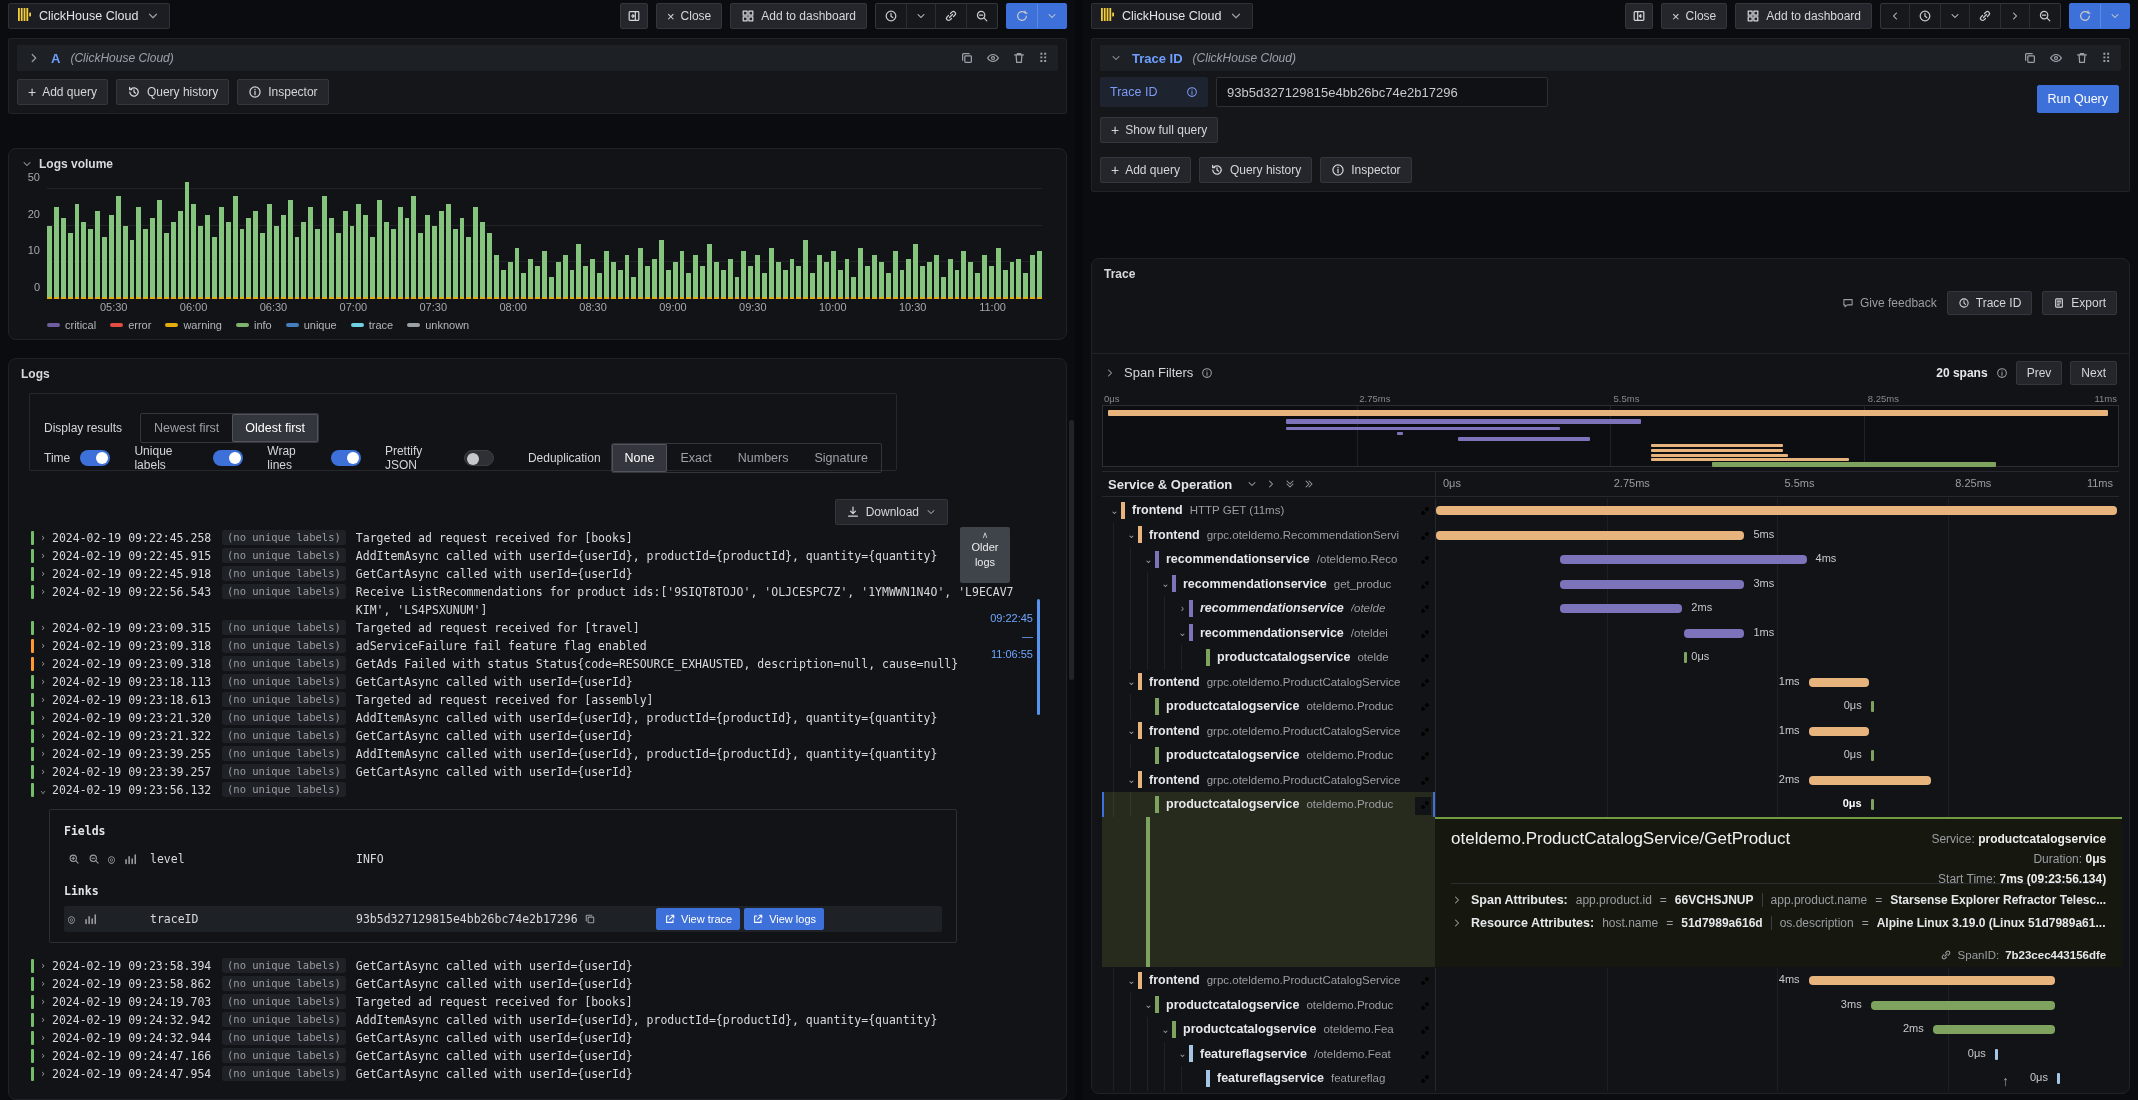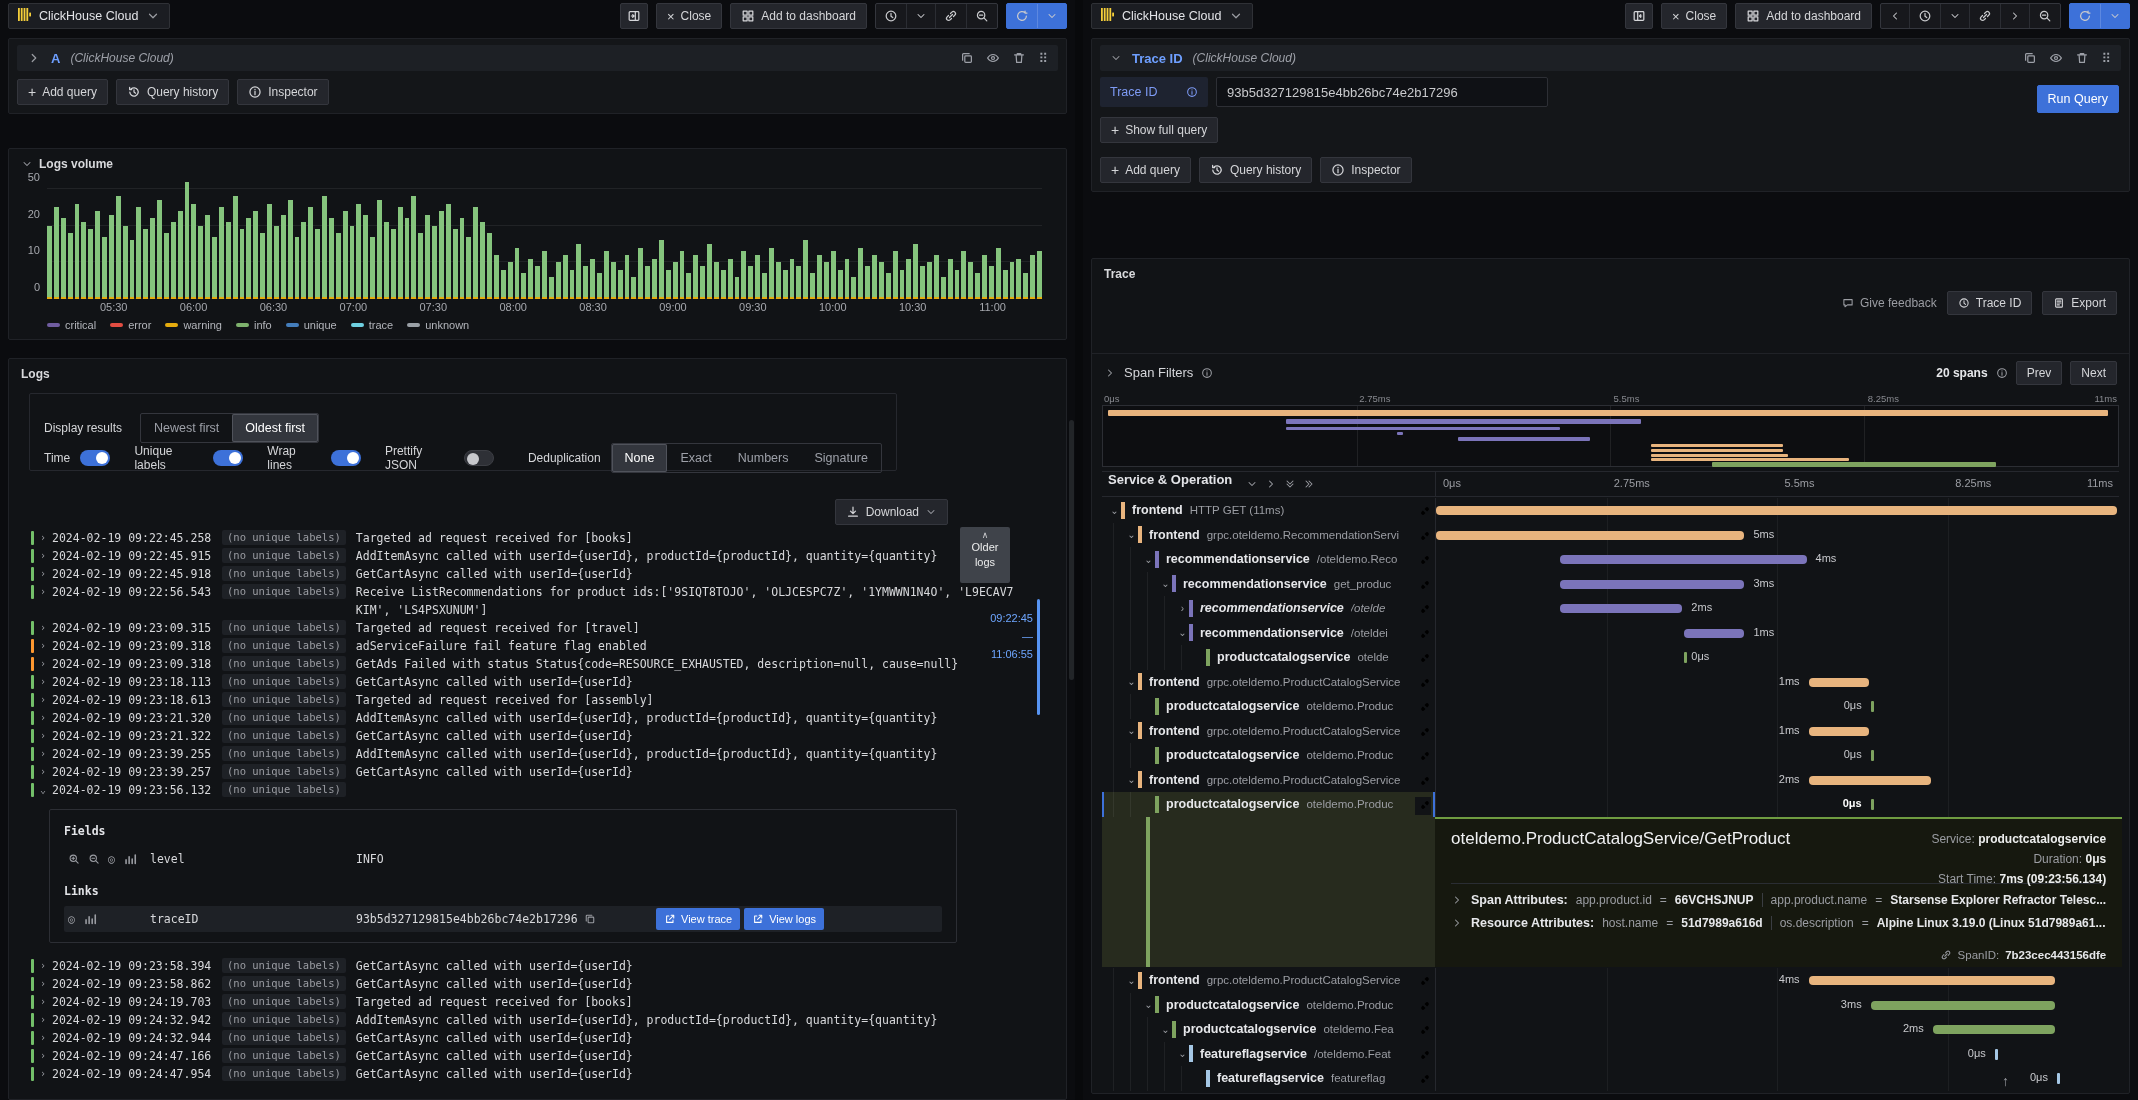--- a/index.html
+++ b/index.html
@@ -27,21 +27,21 @@
   .ch-logo svg { width:13px; height:13px; }
   .toolbar { display:flex; align-items:center; gap:8px; }
 
   .query-card { margin:6px 8px 0 8px; background:#141619; border:1px solid #202227; border-radius:2px; padding:6px 8px 8px 8px; }
   .query-row { display:flex; align-items:center; gap:10px; background:#1d2025; border-radius:2px; height:26px; padding:0 10px; }
   .query-ref { color:#6e9fff; font-weight:bold; font-size:13px; }
   .query-hint { color:#9da0a8; font-style:italic; font-size:12px; }
   .row-icons { margin-left:auto; display:flex; gap:12px; color:#9da0a8; align-items:center; }
   .query-actions { display:flex; gap:8px; margin-top:8px; }
 
-  .panel { position:absolute; left:8px; right:8px; background:#111316; border:1px solid #202227; border-radius:2px; }
+  .panel { position:absolute; left:8px; right:8px; background:#111316; border:1px solid #202227; border-radius:8px; }
   .panel-title { font-size:12px; font-weight:bold; color:#d8d9dc; padding:8px 12px 4px 12px; display:flex; gap:6px; align-items:center;}
 
   
   #lv-plot { position:absolute; left:38px; right:24px; top:38px; height:112px; }
   .gridline { position:absolute; left:0; right:0; height:1px; background:#ffffff12; }
   #lv-bars { position:absolute; left:0; right:0; bottom:0; top:0; display:flex; align-items:flex-end; gap:2px; }
   .lv-bar { flex:1; background:#85c47d; border-radius:0; position:relative; }
   .lv-bar i { position:absolute; left:0; right:0; bottom:0; height:2px; background:#e5ac0e; display:block; }
   .ylab { position:absolute; right:calc(100% + 7px); font-size:11px; color:#a6a8ae; transform:translateY(-6px); }
   #lv-xlabs { position:absolute; left:38px; right:24px; top:152px; height:14px; }
@@ -100,21 +100,21 @@
   .badge-get { border:1px solid #5b7fd9; background:#17233f; color:#b9cdf8; }
   .badge-500 { border:1px solid #c4484d; background:#341a1e; color:#ff9499; }
 
   
   #mini-canvas { position:absolute; left:10px; right:10px; top:146px; height:62px; border:1px solid #2c2e34; background:#0d0e11;
        background-image:linear-gradient(#ffffff14,#ffffff14),linear-gradient(#ffffff14,#ffffff14),linear-gradient(#ffffff14,#ffffff14);
        background-size:1px 100%; background-repeat:no-repeat; background-position:25% 0,50% 0,75% 0; }
   #mini-labels { position:absolute; left:10px; right:10px; top:134px; height:11px; font-size:9.5px; color:#87898f; }
   .mini-bar { position:absolute; border-radius:1px; }
   #wf-colhead { position:absolute; left:10px; right:10px; top:212px; height:26px; border-top:1px solid #26282e; border-bottom:1px solid #26282e; display:flex; }
-  #wf-name-head { width:333px; display:flex; gap:8px; padding-left:6px; font-size:13px; font-weight:bold; color:#e3e4e8; }
+  #wf-name-head { width:333px; display:flex; align-items:center; gap:8px; padding-left:6px; font-size:13px; font-weight:bold; color:#e3e4e8; }
   #wf-name-head .hd-ic { color:#9b9da3; display:inline-flex; gap:7px; margin-left:6px; }
   #wf-axis { flex:1; position:relative; border-left:1px solid #26282e; font-size:11px; color:#9b9da3; }
   #wf-axis span { position:absolute; top:5px; }
   #wf-rows1, #wf-rows2 { position:absolute; left:10px; right:10px; }
   .sp-row { display:flex; height:24.5px; }
   .sp-name { width:333px; position:relative; display:flex; align-items:center; overflow:hidden; white-space:nowrap; flex:none; }
   .sp-chev { width:13px; color:#9b9da3; flex:none; font-size:10px; text-align:center; }
   .sp-colorbar { width:4px; height:17px; margin-right:7px; flex:none; }
   .sp-svc { font-size:12.5px; font-weight:bold; color:#e6e7ea; margin-right:7px; }
   .sp-op { font-size:11.5px; color:#9b9da3; overflow:hidden; }

